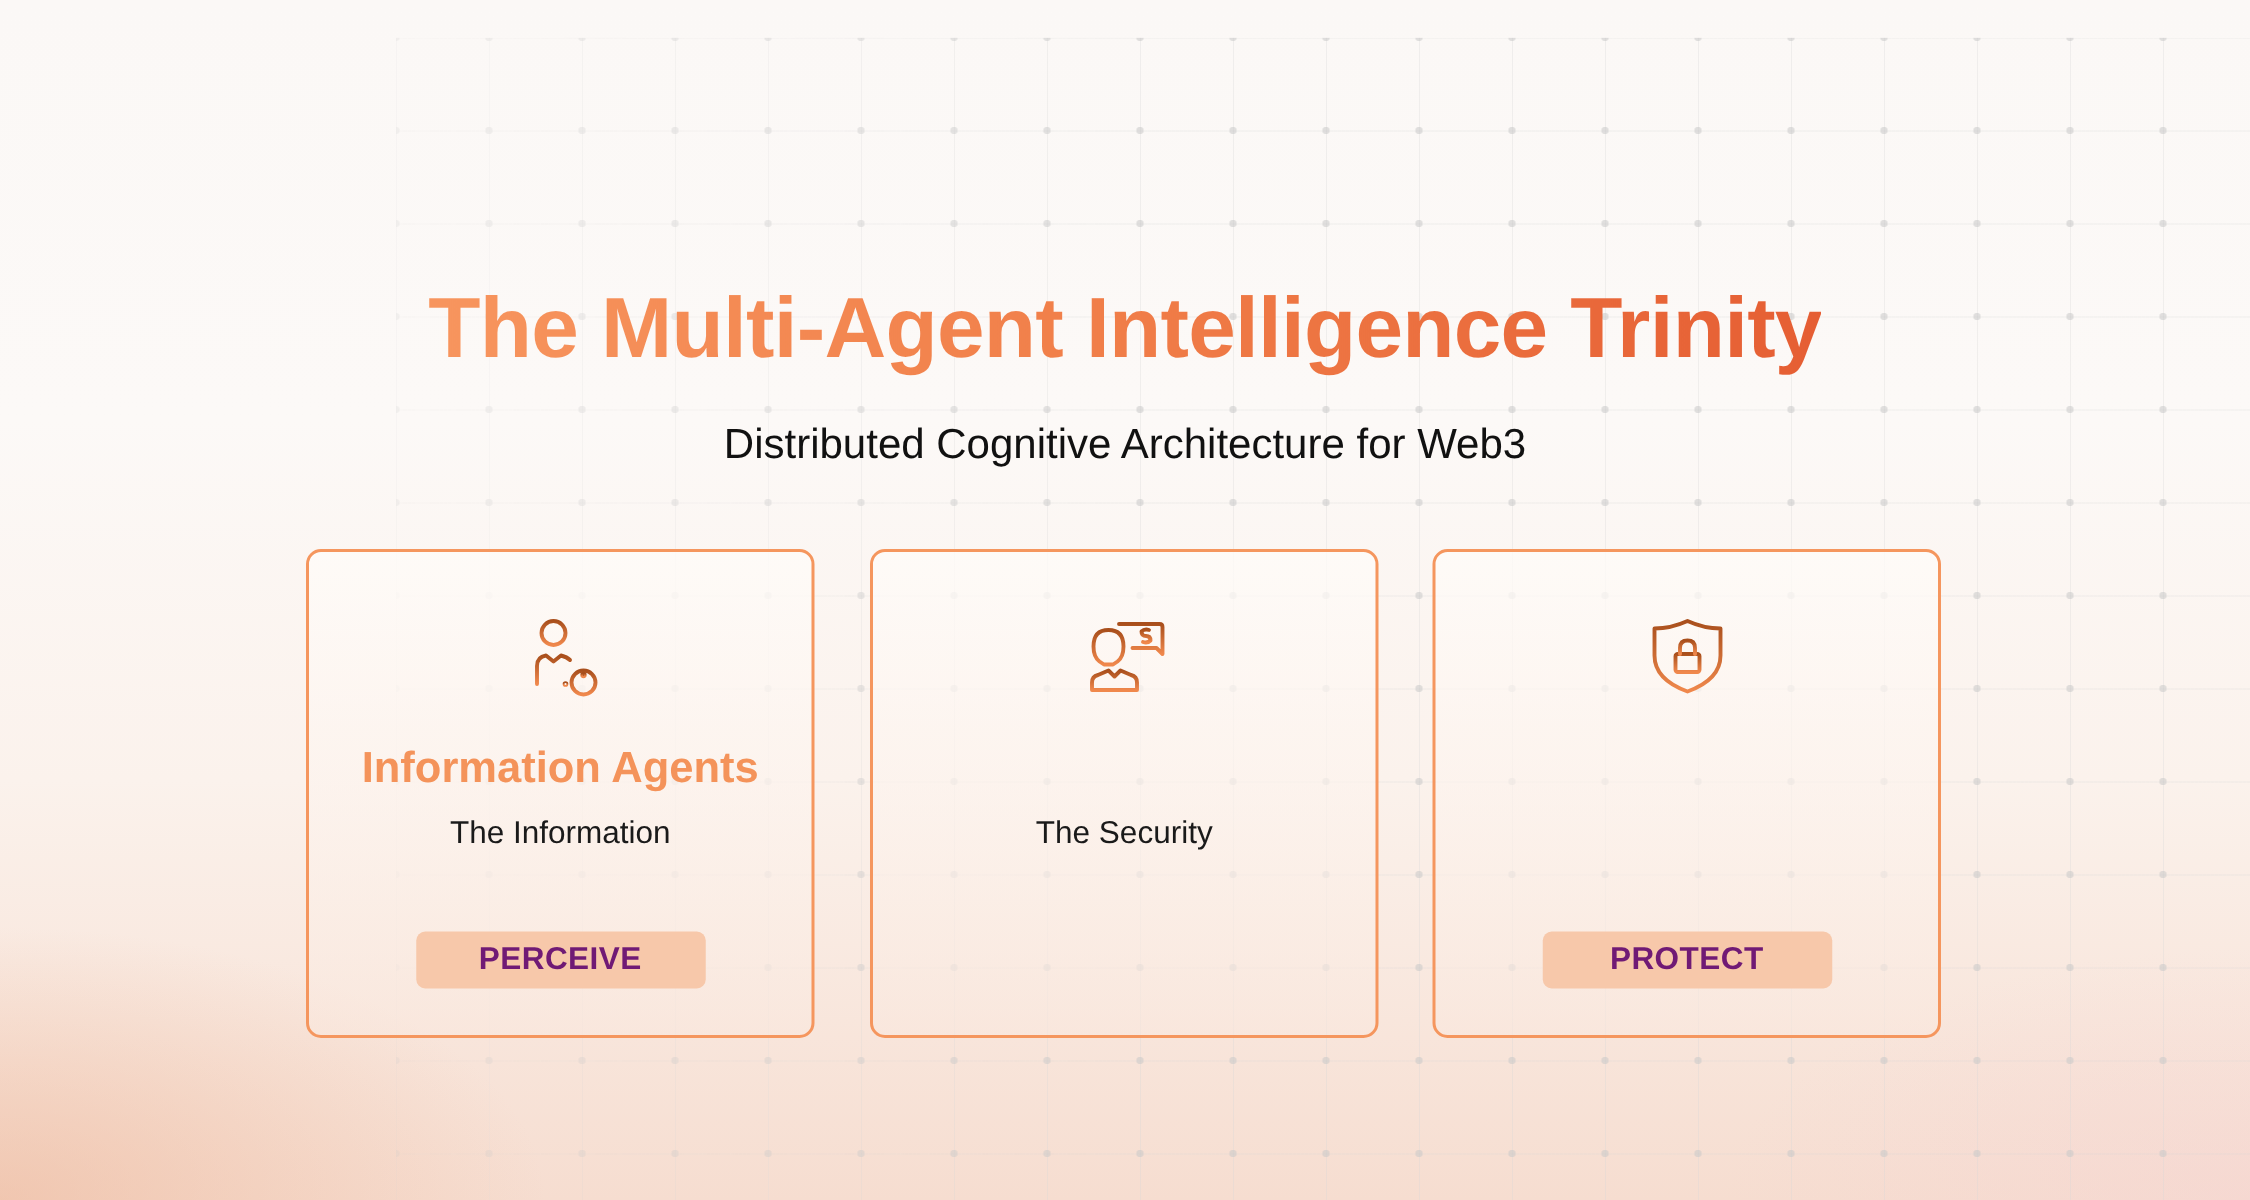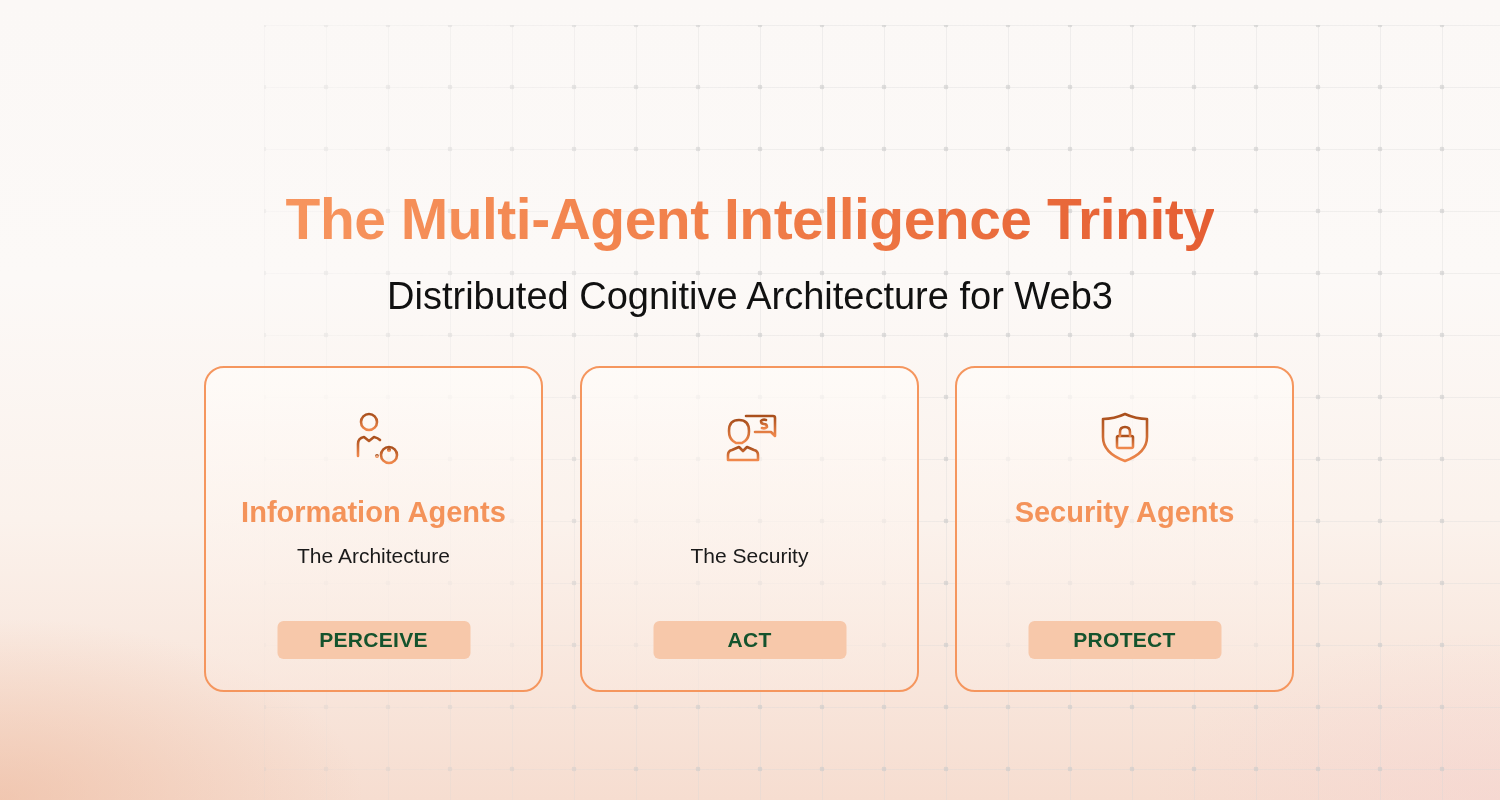--- a/index.html
+++ b/index.html
@@ -30,45 +30,45 @@
       position: absolute; left: 0; right: 0; top: 178px; text-align: center;
       font-size: 57px; font-weight: bold; letter-spacing: -0.5px; line-height: 82px;
       margin: 0;
     }
     .title span {
       background: linear-gradient(90deg, #f7955e 0%, #f07d48 50%, #e55e33 100%);
       -webkit-background-clip: text; background-clip: text; color: transparent;
     }
     .subtitle {
       position: absolute; left: 0; right: 0; top: 272px; text-align: center;
-      font-size: 38px; color: #111; line-height: 48px; margin: 0;
+      font-size: 28px; color: #111; line-height: 48px; margin: 0;
     }
     .card {
       position: absolute; top: 366px; width: 339px; height: 326px;
-      border: 2.5px solid #f5965e; border-radius: 20px;
+      border: 2.5px solid #f5965e; border-radius: 10px;
       background: linear-gradient(180deg, rgba(255,252,249,0.75) 0%, rgba(250,232,222,0.55) 100%);
       box-sizing: border-box;
     }
     .card .icon {
       position: absolute; left: 50%; top: 40px; width: 60px; height: 60px;
       transform: translateX(-50%);
     }
     .card .icon svg { width: 60px; height: 60px; display: block; }
     .card .name {
       position: absolute; left: 0; right: 0; top: 126px; text-align: center;
       font-size: 29px; font-weight: bold; color: #f4935a; line-height: 36px;
     }
     .card .role {
       position: absolute; left: 0; right: 0; top: 175px; text-align: center;
       font-size: 21px; color: #1a1a1a; line-height: 26px;
     }
     .card .badge {
       position: absolute; left: 50%; transform: translateX(-50%); top: 253px;
       width: 193px; height: 38px; border-radius: 6px;
-      background: #f7c8aa; color: #14532d;
+      background: #f7c8aa; color: #701a75;
       font-size: 21px; font-weight: bold; letter-spacing: 0.3px;
       display: flex; align-items: center; justify-content: center;
     }
   </style>
 </head>
 <body>
 
 <div class="bg-warm"></div>
 <div class="grid"></div>
 
@@ -90,42 +90,40 @@
       <circle cx="25" cy="14" r="8"></circle>
       <path d="M14 48 V36 q0-6 6-7 l5 4 5-4 q4 1 6 3"></path>
       <path d="M14 48 h16"></path>
       <circle cx="33" cy="48" r="0.6"></circle>
       <circle cx="45" cy="47" r="8"></circle>
       <path d="M45 45 v6"></path>
       <circle cx="45" cy="42" r="0.8" fill="#a94f1c"></circle>
     </svg>
   </div>
   <div class="name">Information Agents</div>
-  <div class="role">The Architecture</div>
+  <div class="role">The Information</div>
   <div class="badge">PERCEIVE</div>
 </div>
 
 <div class="card" style="left:580px;">
   <div class="icon">
     <svg viewBox="0 0 60 60" fill="none" stroke="url(#iconGrad)" stroke-width="2.6" stroke-linecap="round" stroke-linejoin="round">
       <path d="M26 8 h27 q2 0 2 2 v18 l-4-4 h-16"></path>
       <path d="M19 12 q10 0 10 11 q0 7-4 10 l-3 2 h-6 l-3-2 q-4-3-4-10 q0-11 10-11z"></path>
       <path d="M8 52 v-5 q0-4 4-5 l7-3 l4 4 l4-4 l7 3 q4 1 4 5 v5 z"></path>
       <path d="M46 12 q-3-1-5 1 q0 3 3 3 q3 0 3 3 q-2 2-5 1"></path>
       <path d="M44 10 v13"></path>
     </svg>
   </div>
   <div class="role">The Security</div>
-  <div class="badge">ACT</div>
 </div>
 
 <div class="card" style="left:955px;">
   <div class="icon">
     <svg viewBox="0 0 60 60" fill="none" stroke="url(#iconGrad)" stroke-width="2.6" stroke-linecap="round" stroke-linejoin="round">
       <path d="M30 6 q11 5 22 5 v18 q0 16-22 24 q-22-8-22-24 v-18 q11 0 22-5z"></path>
       <rect x="22" y="28" width="16" height="12" rx="1.5"></rect>
       <path d="M25 28 v-4 q0-5 5-5 q5 0 5 5 v4"></path>
       <path d="M30 33 v2"></path>
     </svg>
   </div>
-  <div class="name">Security Agents</div>
   <div class="badge">PROTECT</div>
 </div>
 
 </body></html>

